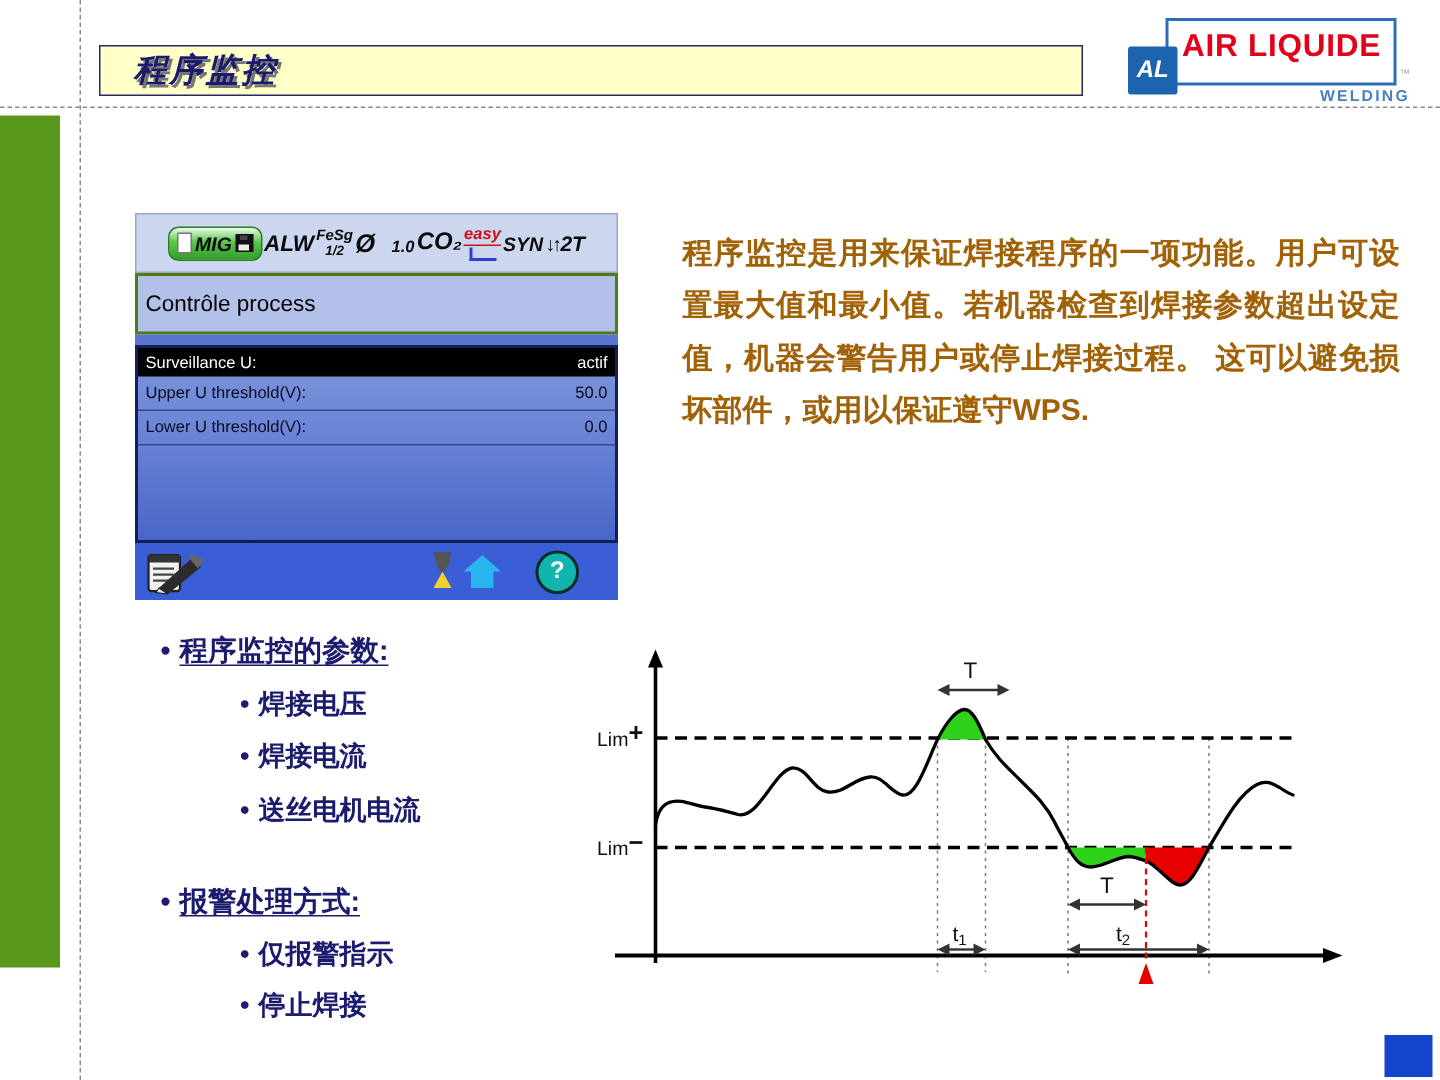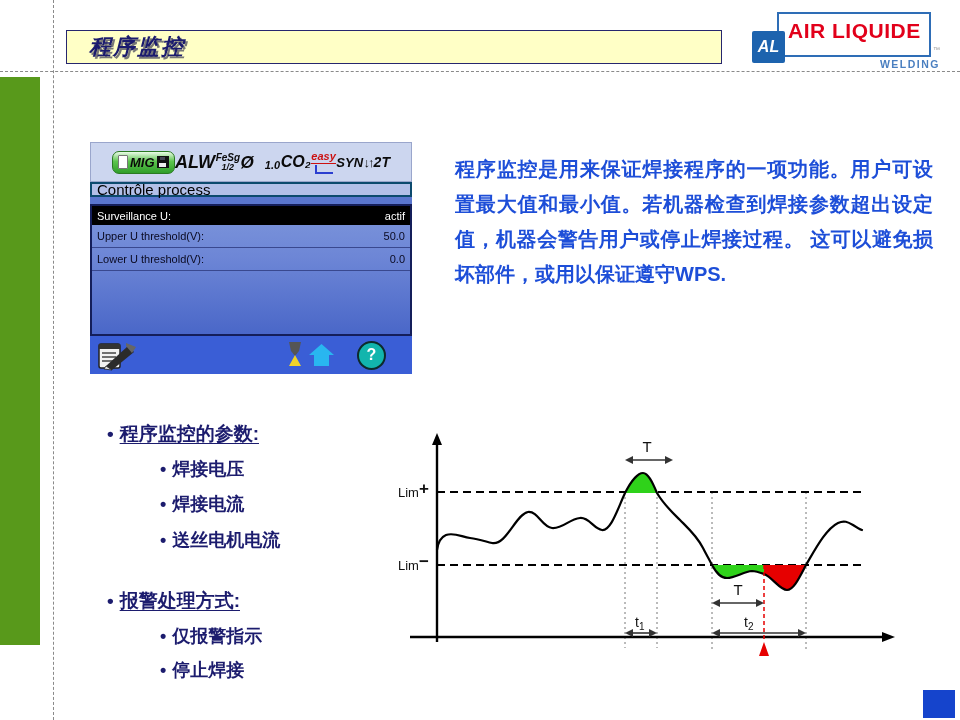--- a/index.html
+++ b/index.html
@@ -23,56 +23,56 @@
   .logo-brand{position:absolute;left:44px;top:14px;font-size:21px;font-weight:bold;color:#e2001a;
               letter-spacing:0.5px;white-space:nowrap;}
   .logo-sq{position:absolute;left:8px;top:26px;width:33px;height:32px;background:#1d63ae;border-radius:2px;
            display:flex;align-items:center;justify-content:center;}
   .logo-mono{color:#fff;font-weight:bold;font-style:italic;font-size:16px;}
   .logo-tm{position:absolute;left:189px;top:41px;font-size:7px;color:#999;}
   .logo-div{position:absolute;right:4px;top:53px;font-size:10.5px;font-weight:bold;color:#4a7fc0;letter-spacing:1.5px;}
 
   
   .paragraph{position:absolute;left:455px;top:152px;width:478px;font-size:20px;font-weight:bold;
-             color:#1d4ed8;line-height:35px;text-align:justify;}
+             color:#a16207;line-height:35px;text-align:justify;}
 
   
   .bullet-line{position:absolute;font-weight:bold;color:#1c1c6e;white-space:nowrap;}
   .bullet-line .dot{margin-right:6px;}
   .lvl1{left:107px;font-size:19px;}
   .lvl2{left:160px;font-size:18px;}
   .u{text-decoration:underline;text-underline-offset:3px;}
 
   
   .machine{position:absolute;left:90px;top:142px;width:322px;height:240px;box-sizing:border-box;}
   .m-toolbar{height:40px;background:#ccd6ef;border:1px solid #9aa6cc;box-sizing:border-box;
              display:flex;align-items:center;justify-content:space-between;padding:0 21px;
              font-style:italic;font-weight:bold;color:#0a0a0a;}
   .mig-btn{display:flex;align-items:center;gap:2px;padding:3px 5px;border-radius:7px;
            background:linear-gradient(#eafbe8,#5cc44d 45%,#2f9e2a);border:1px solid #2a7a22;}
   .mig-txt{font-size:13px;}
   .door-ico{display:inline-block;width:8px;height:12px;background:#fff;border:1px solid #777;border-radius:1px;}
   .floppy-ico{position:relative;display:inline-block;width:12px;height:12px;background:#111;}
   .floppy-ico::before{content:"";position:absolute;top:1px;left:3px;width:5px;height:3px;background:#445;}
   .floppy-ico::after{content:"";position:absolute;bottom:1px;left:2px;width:7px;height:4px;background:#eee;}
-  .tb-alw{font-size:18px;}
+  .tb-alw{font-size:15px;}
   .tb-stack{display:flex;flex-direction:column;align-items:center;line-height:1;}
   .tb-stack .t{font-size:10px;} .tb-stack .b{font-size:9px;}
   .tb-dia{display:flex;align-items:flex-end;line-height:1;}
   .tb-dia .sym{font-size:17px;} .tb-dia .val{font-size:11px;margin-left:11px;}
   .tb-gas{font-size:16px;}
   .easy-wrap{display:flex;flex-direction:column;align-items:center;line-height:1;}
   .easy-txt{color:#cc1111;font-size:11px;border-bottom:1.5px solid #cc1111;padding-bottom:1px;}
   .easy-axis{width:16px;height:7px;border-left:2px solid #2b3fd0;border-bottom:2px solid #2b3fd0;margin-top:1px;}
   .tb-syn{font-size:13px;}
   .tb-2t{display:flex;align-items:center;line-height:1;}
   .tb-2t .ar{font-style:normal;font-size:13px;letter-spacing:-2px;margin-right:1px;}
   .tb-2t .tt{font-size:14px;}
 
-  .m-header{height:15px;background:#b3c0e8;border:2px solid #0c4a6e;box-sizing:border-box;
+  .m-header{height:41px;background:#b3c0e8;border:2px solid #4d7c0f;box-sizing:border-box;
             display:flex;align-items:center;padding-left:5px;font-size:15px;color:#000;}
   .m-screen{height:139px;background:#5a76ce;padding-top:7px;box-sizing:border-box;}
   .m-rows{height:132px;border:2px solid #141e5a;box-sizing:border-box;
           background:linear-gradient(180deg,#7d96db 0%,#6d86d6 40%,#4a67c8 100%);}
   .m-row{display:flex;justify-content:space-between;align-items:center;
          padding:0 5px;font-size:11px;font-weight:normal;}
   .m-row.black{height:19px;background:#000;color:#fff;}
   .m-row.blue{height:22px;color:#0a0a20;border-bottom:1px solid #39488f;}
   .m-bottombar{height:38px;background:#3a5ed6;display:flex;align-items:center;}
   .ico-notepad{margin-left:6px;}

